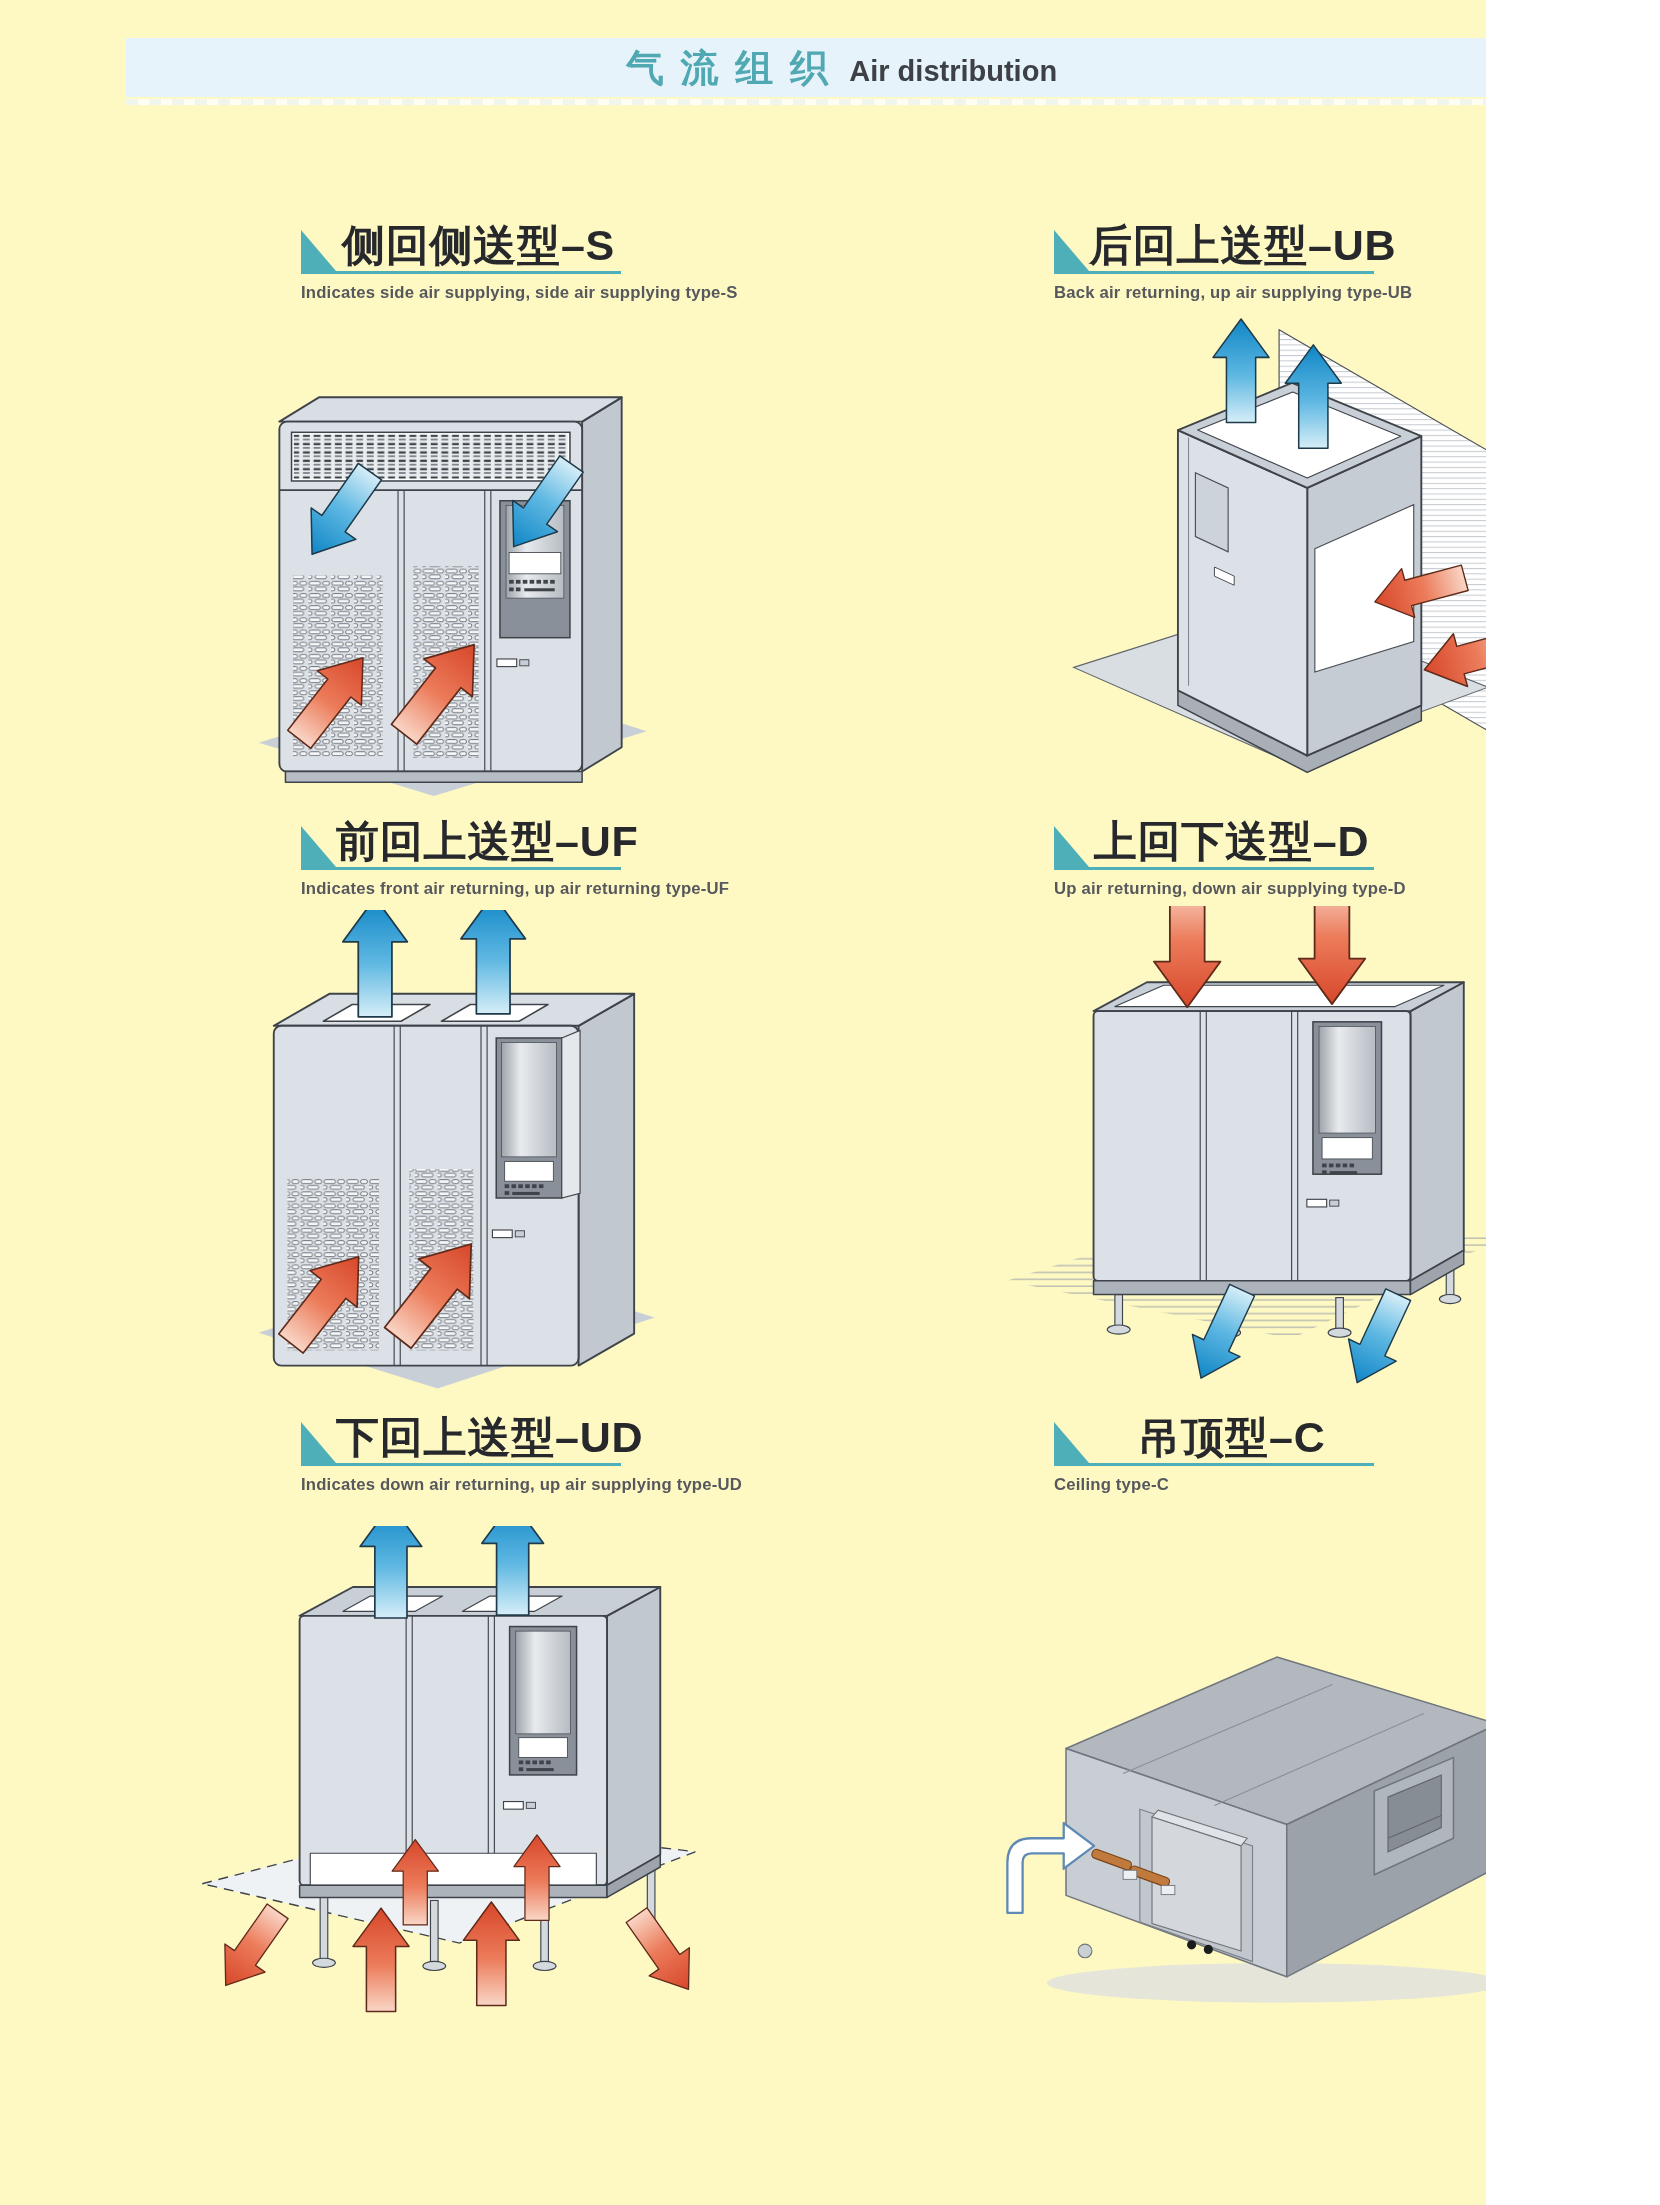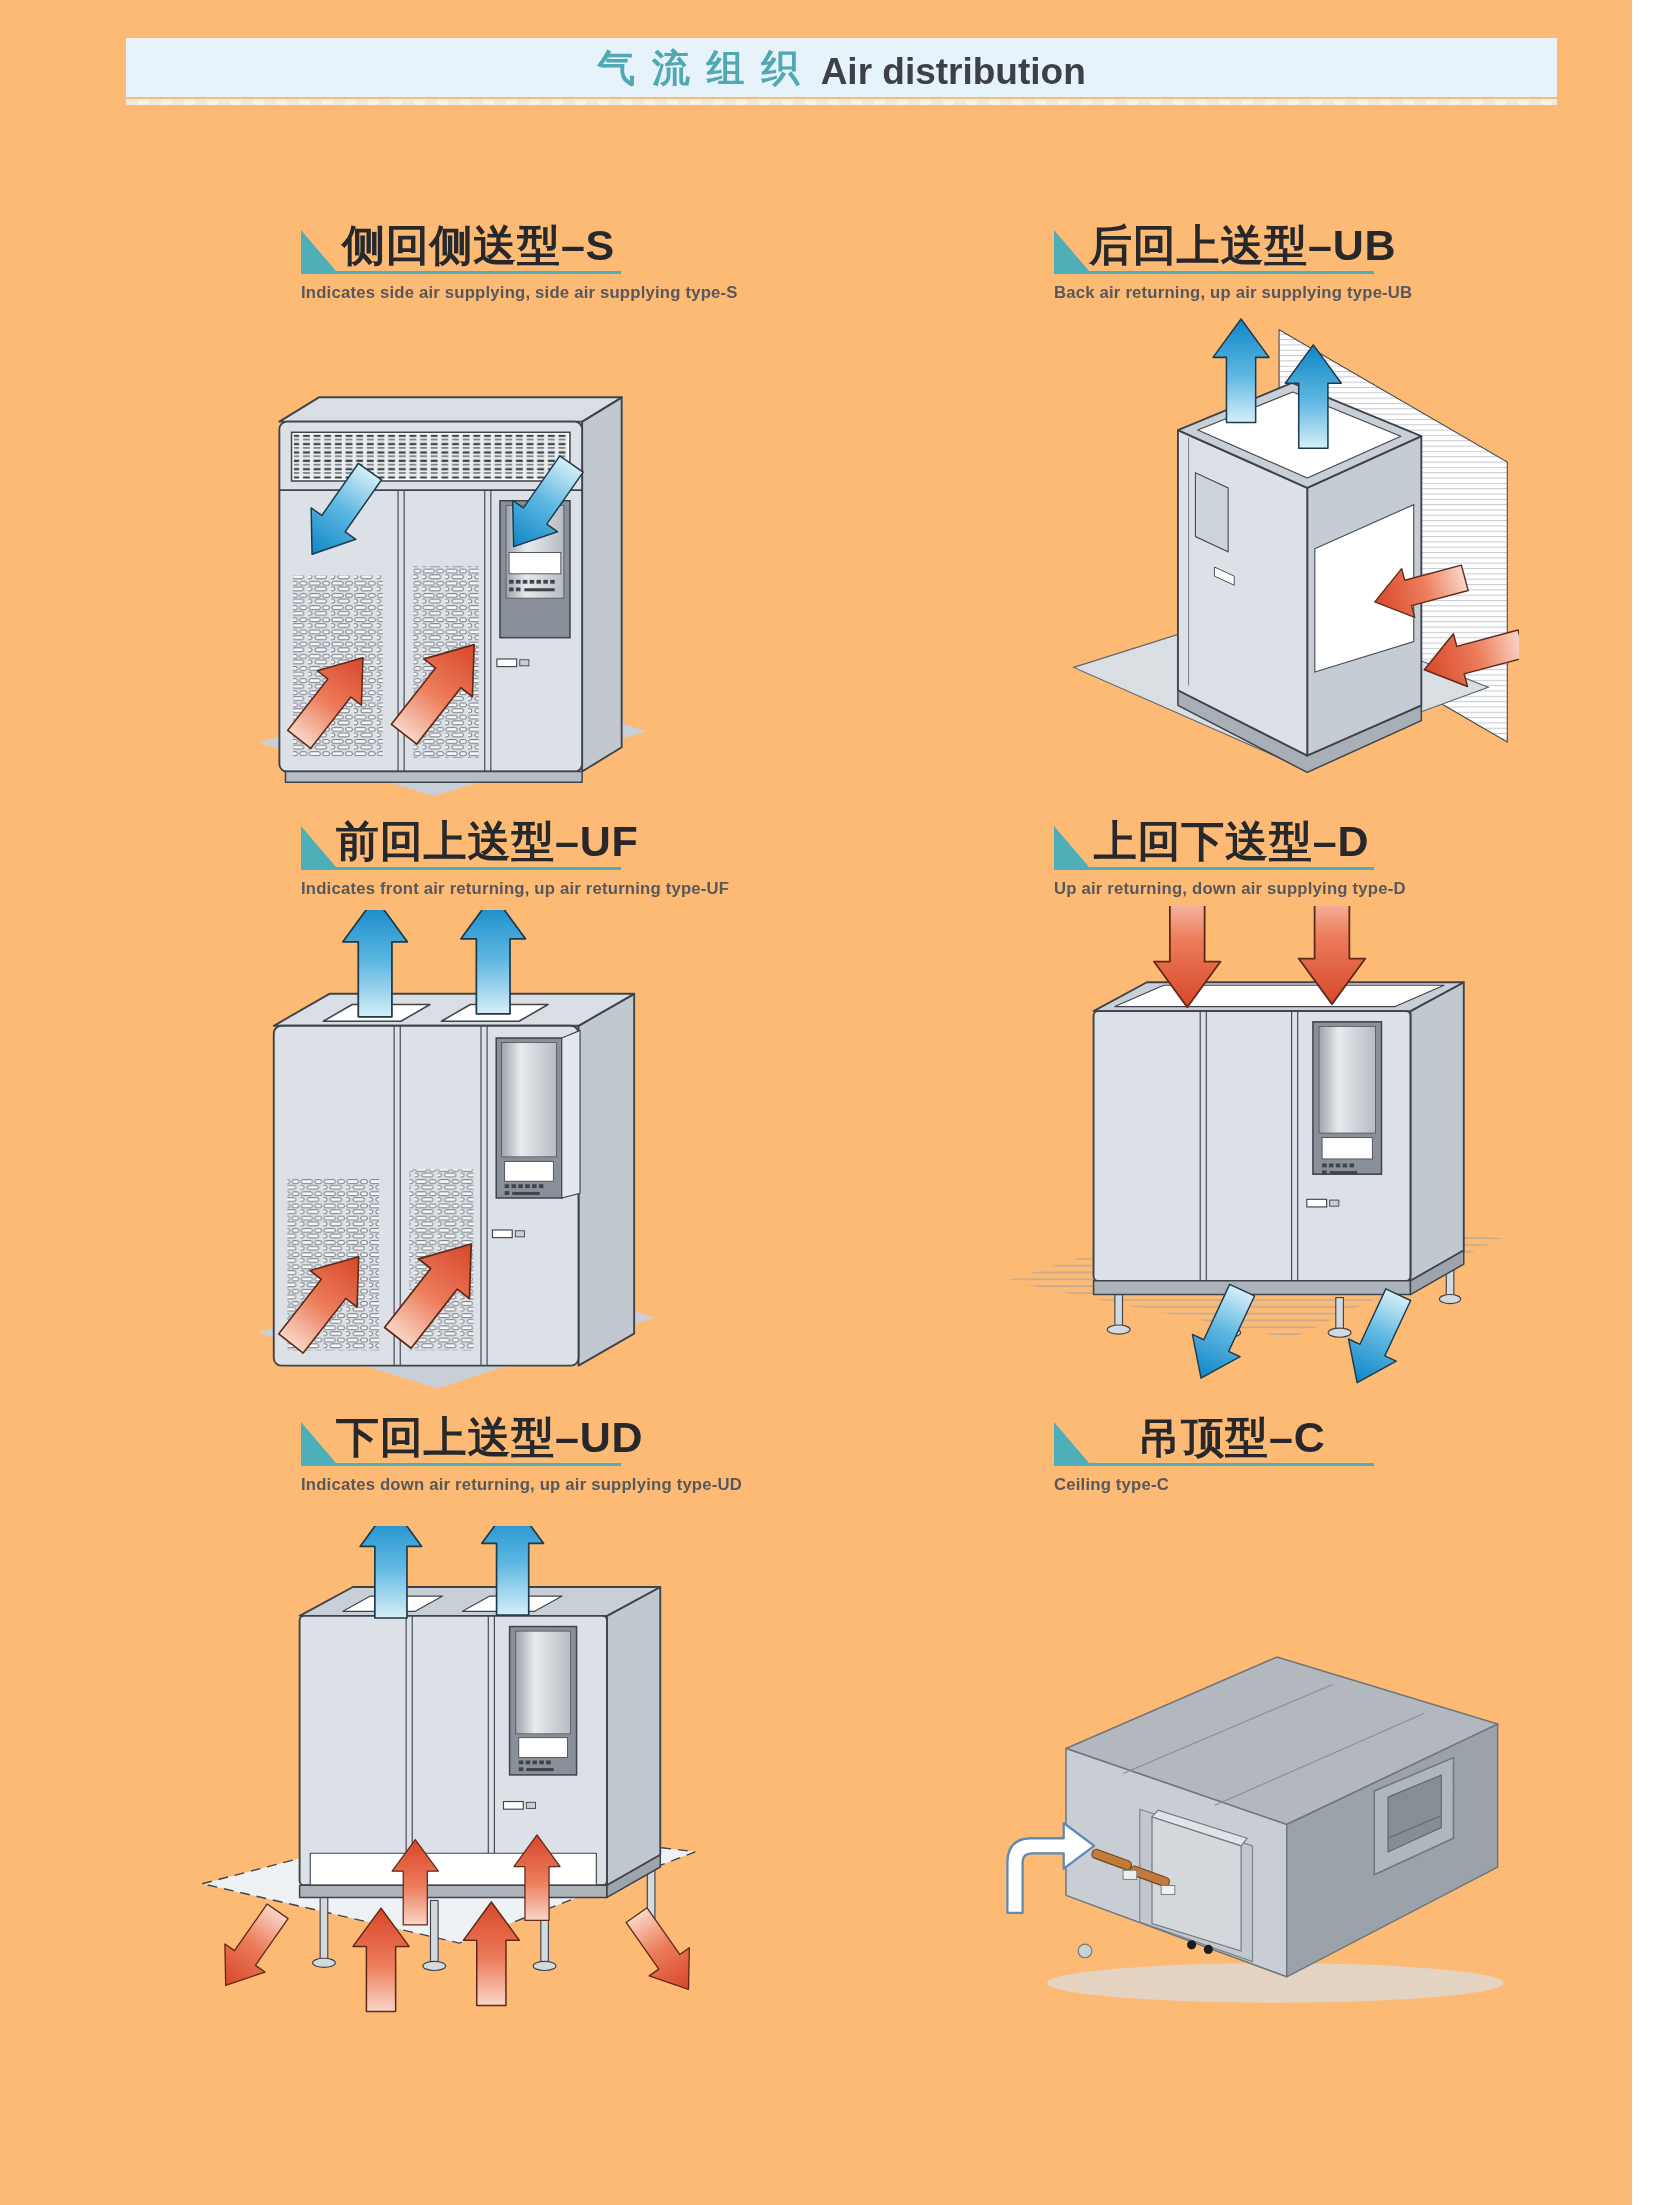--- a/index.html
+++ b/index.html
@@ -1,23 +1,23 @@
 <!DOCTYPE html>
 <html style="font-size:12px"><head>
 <meta charset="utf-8">
 <style>
   html,body{margin:0;padding:0;background:#ffffff;}
   body{font-family:"Liberation Sans","DejaVu Sans",sans-serif;}
-  .page{position:relative;width:1632px;height:2205px;background:#fdba74;overflow:hidden;}
+  .page{position:relative;width:1486px;height:2205px;background:#fef9c3;overflow:hidden;}
 
   
   .band{position:absolute;left:126px;top:38px;width:1431px;height:59px;background:#E7F3FA;
         display:flex;align-items:center;justify-content:center;}
   .band-zh{color:#4FA8B2;font-size:38px;font-weight:bold;letter-spacing:16.7px;line-height:1;}
-  .band-en{color:#3D4044;font-size:37px;font-weight:bold;margin-left:4.6px;line-height:1;padding-top:7.6px;}
+  .band-en{color:#3D4044;font-size:29px;font-weight:bold;margin-left:4.6px;line-height:1;padding-top:7.6px;}
   .band-underlay{position:absolute;left:126px;top:99px;width:1431px;height:6px;
         background:repeating-linear-gradient(90deg,#EDF4F8 0 12px,#ffffff 12px 23px);opacity:.8;}
 
   
   .sec{position:absolute;width:502px;}
   .sec-head{display:flex;align-items:flex-end;width:320px;border-bottom:3.8px solid #4FAFB8;height:49px;}
   .tri{width:35px;height:41px;background:#4FAFB8;clip-path:polygon(0 0,0 100%,100% 100%);flex:0 0 35px;}
   .sec-title{flex:1;text-align:center;font-size:43px;font-weight:bold;color:#26282C;line-height:1;
         padding-bottom:4px;letter-spacing:0.8px;white-space:nowrap;}
   .sec-sub{margin-top:9px;font-size:16.7px;font-weight:bold;color:#56585D;white-space:nowrap;letter-spacing:0.2px;}

